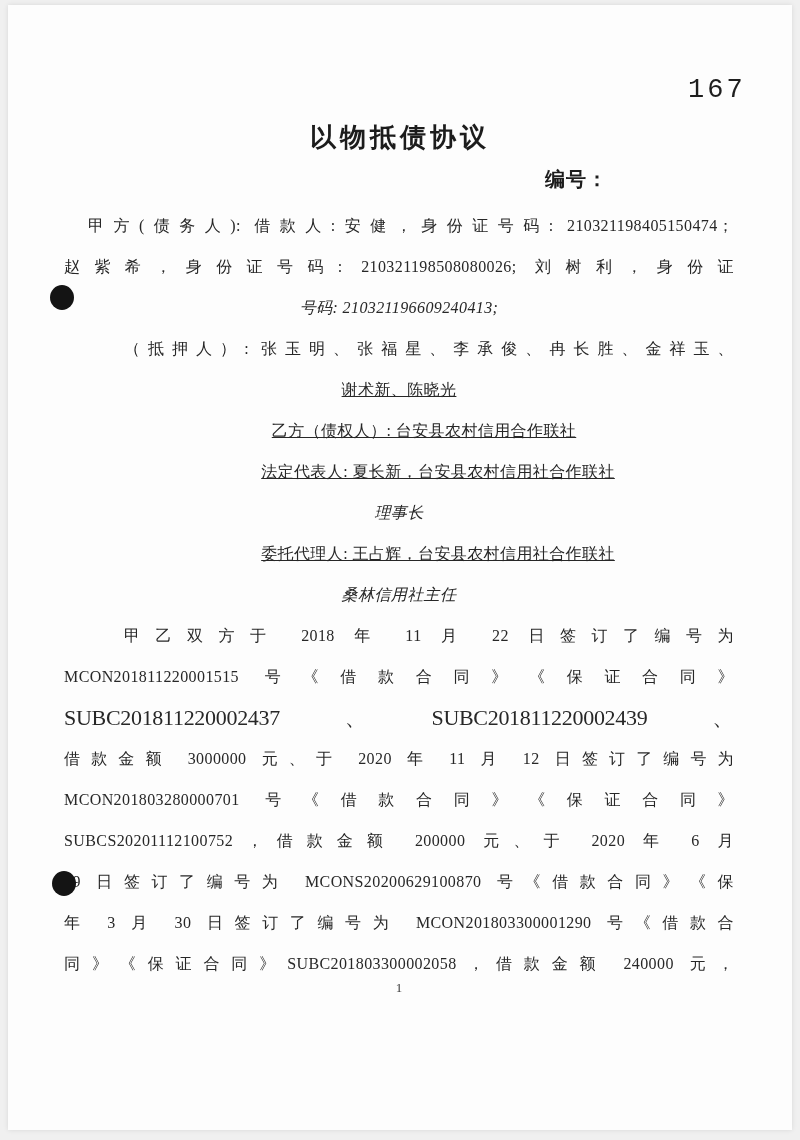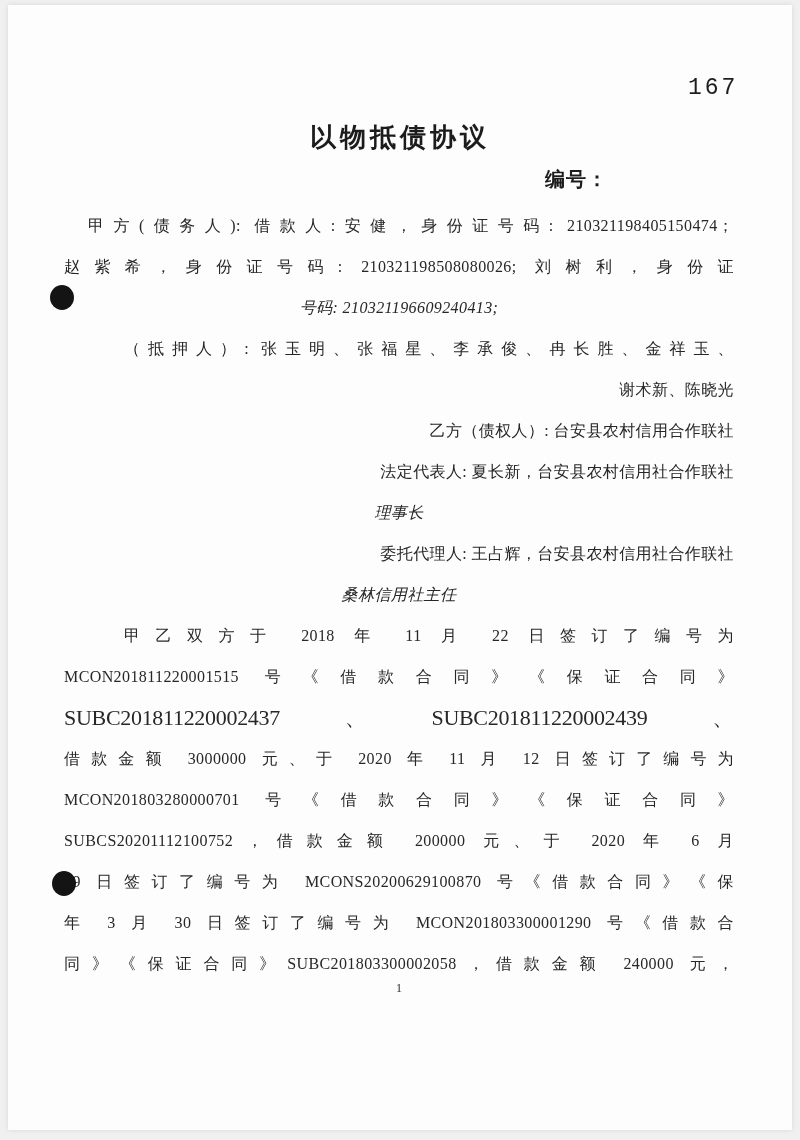--- a/index.html
+++ b/index.html
@@ -33,21 +33,21 @@
     background: #141414;
     border-radius: 50%;
   }
   .hole-1 { left: 42px; top: 280px; }
   .hole-2 { left: 44px; top: 866px; }
   .corner-num {
     position: absolute;
     left: 680px;
     top: 70px;
     font-family: "Liberation Mono", "DejaVu Sans Mono", monospace;
-    font-size: 23px;
+    font-size: 27px;
     letter-spacing: 3px;
     color: #1e1e1e;
   }
   .title {
     margin: 0;
     padding-top: 112px;
     text-align: center;
     font-family: "Liberation Sans", "DejaVu Sans", sans-serif;
     font-weight: bold;
     font-size: 26px;
@@ -73,21 +73,21 @@
   .line {
     font-size: 16px;
     line-height: 41px;
     height: 41px;
     letter-spacing: 0.4px;
     color: #272727;
     overflow: hidden;
   }
   .align-justify { text-align: justify; text-align-last: justify; }
   .align-center  { text-align: center; font-style: italic; }
-  .align-left    { text-align: right; }
+  .align-left    { text-align: center; text-decoration: underline; }
   .compact { font-size: 22px; letter-spacing: -0.3px; }
   .footer-num {
     margin-top: -4px;
     text-align: center;
     font-size: 13px;
     line-height: 16px;
     color: #3a3a3a;
   }
 </style>
 </head>

